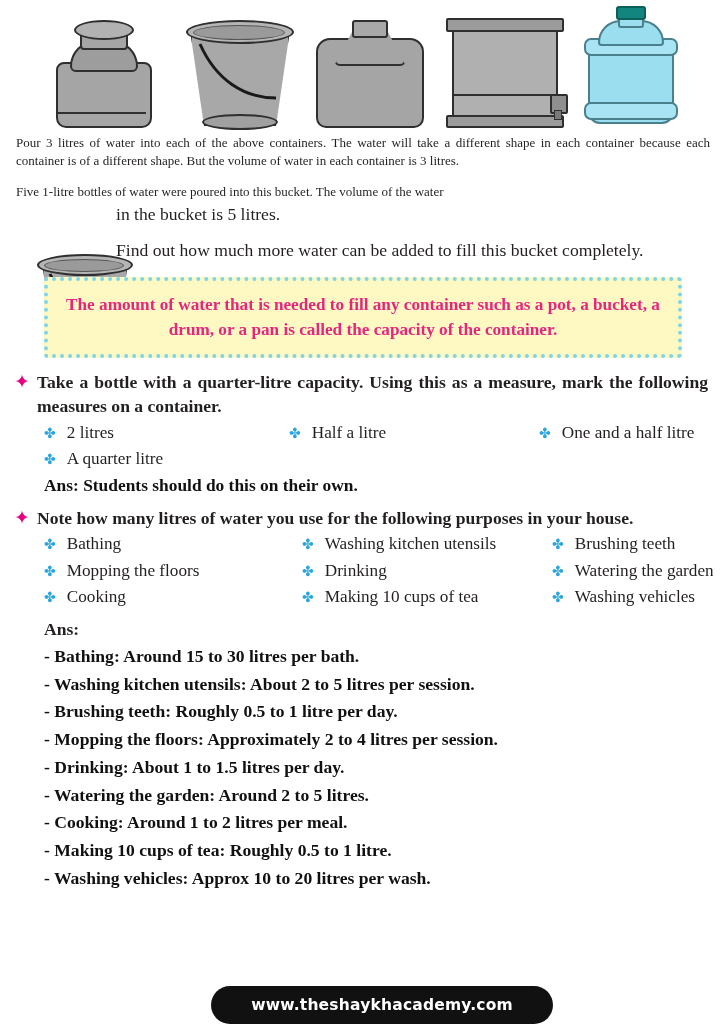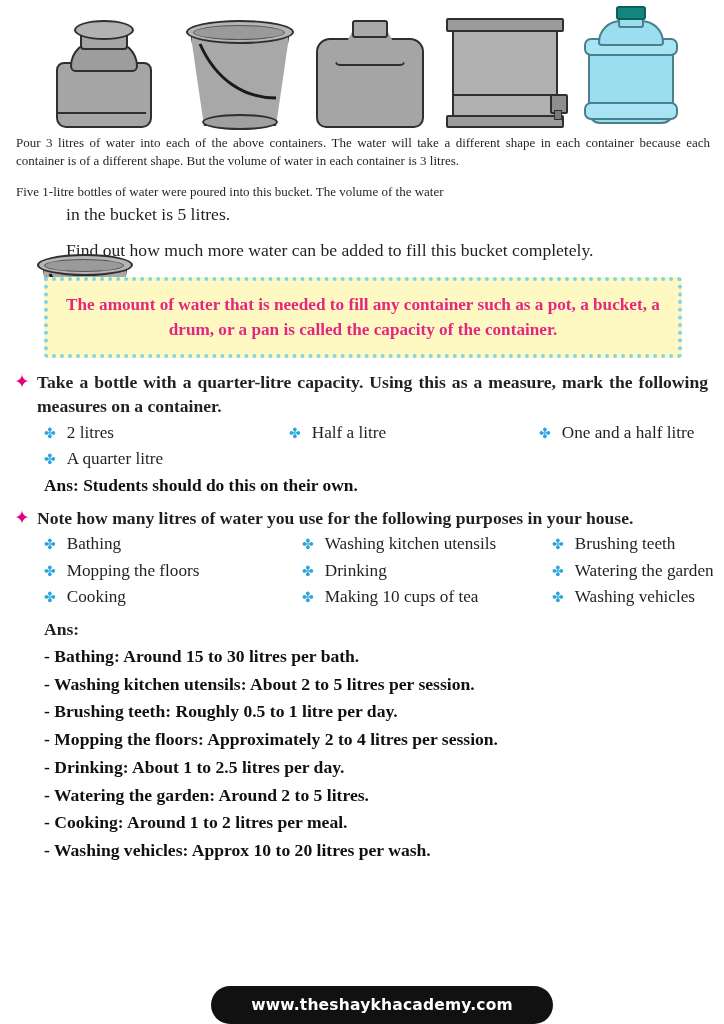--- a/index.html
+++ b/index.html
@@ -174,21 +174,21 @@
   .para {
     font-size: 13px;
     line-height: 1.40;
     text-align: justify;
     margin: 0 14px 0 16px;
     color: #231f20;
   }
   .para.p1 { margin-top: 6px; }
   .para.p2 { margin-top: 13px; }
   .indent-block {
-    margin-left: 66px;
+    margin-left: 116px;
     margin-right: 16px;
     font-size: 17.6px;
     line-height: 1.42;
     text-align: justify;
   }
   .indent-block p { margin: 0 0 11px 0; }
 
   
   .callout {
     position: relative;
@@ -434,23 +434,24 @@
         <span>Washing vehicles</span>
       </div>
     </div>
 
     <div class="answers">
       <div class="ans-title">Ans:</div>
       <div class="ans-item">- Bathing: Around 15 to 30 litres per bath.</div>
       <div class="ans-item">- Washing kitchen utensils: About 2 to 5 litres per session.</div>
       <div class="ans-item">- Brushing teeth: Roughly 0.5 to 1 litre per day.</div>
       <div class="ans-item">- Mopping the floors: Approximately 2 to 4 litres per session.</div>
-      <div class="ans-item">- Drinking: About 1 to 2.5 litres per day.</div>
+      <div class="ans-item">- Drinking: About 1 to 1.5 litres per day.</div>
       <div class="ans-item">- Watering the garden: Around 2 to 5 litres.</div>
       <div class="ans-item">- Cooking: Around 1 to 2 litres per meal.</div>
+      <div class="ans-item">- Making 10 cups of tea: Roughly 0.5 to 1 litre.</div>
       <div class="ans-item">- Washing vehicles: Approx 10 to 20 litres per wash.</div>
     </div>
   </div>
 
   <div class="footer">
     <div class="footer-pill">www.theshaykhacademy.com</div>
   </div>
 
 </div>
 

